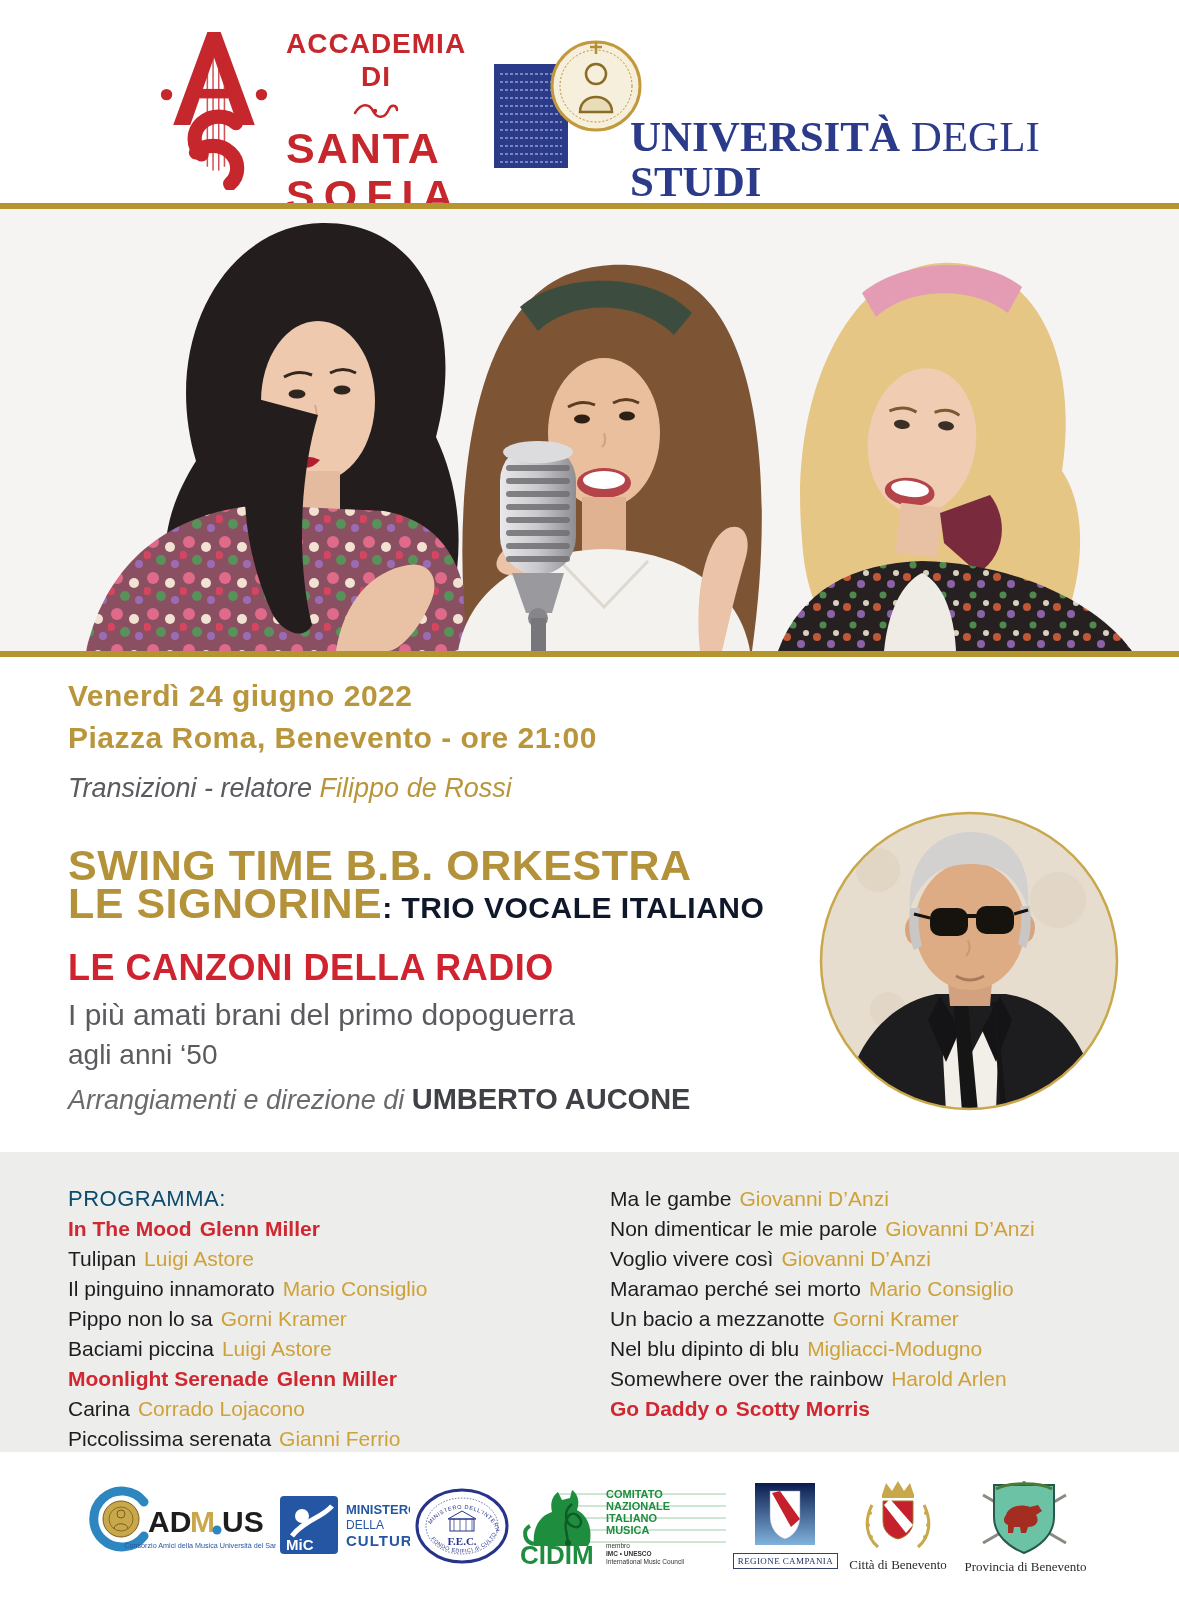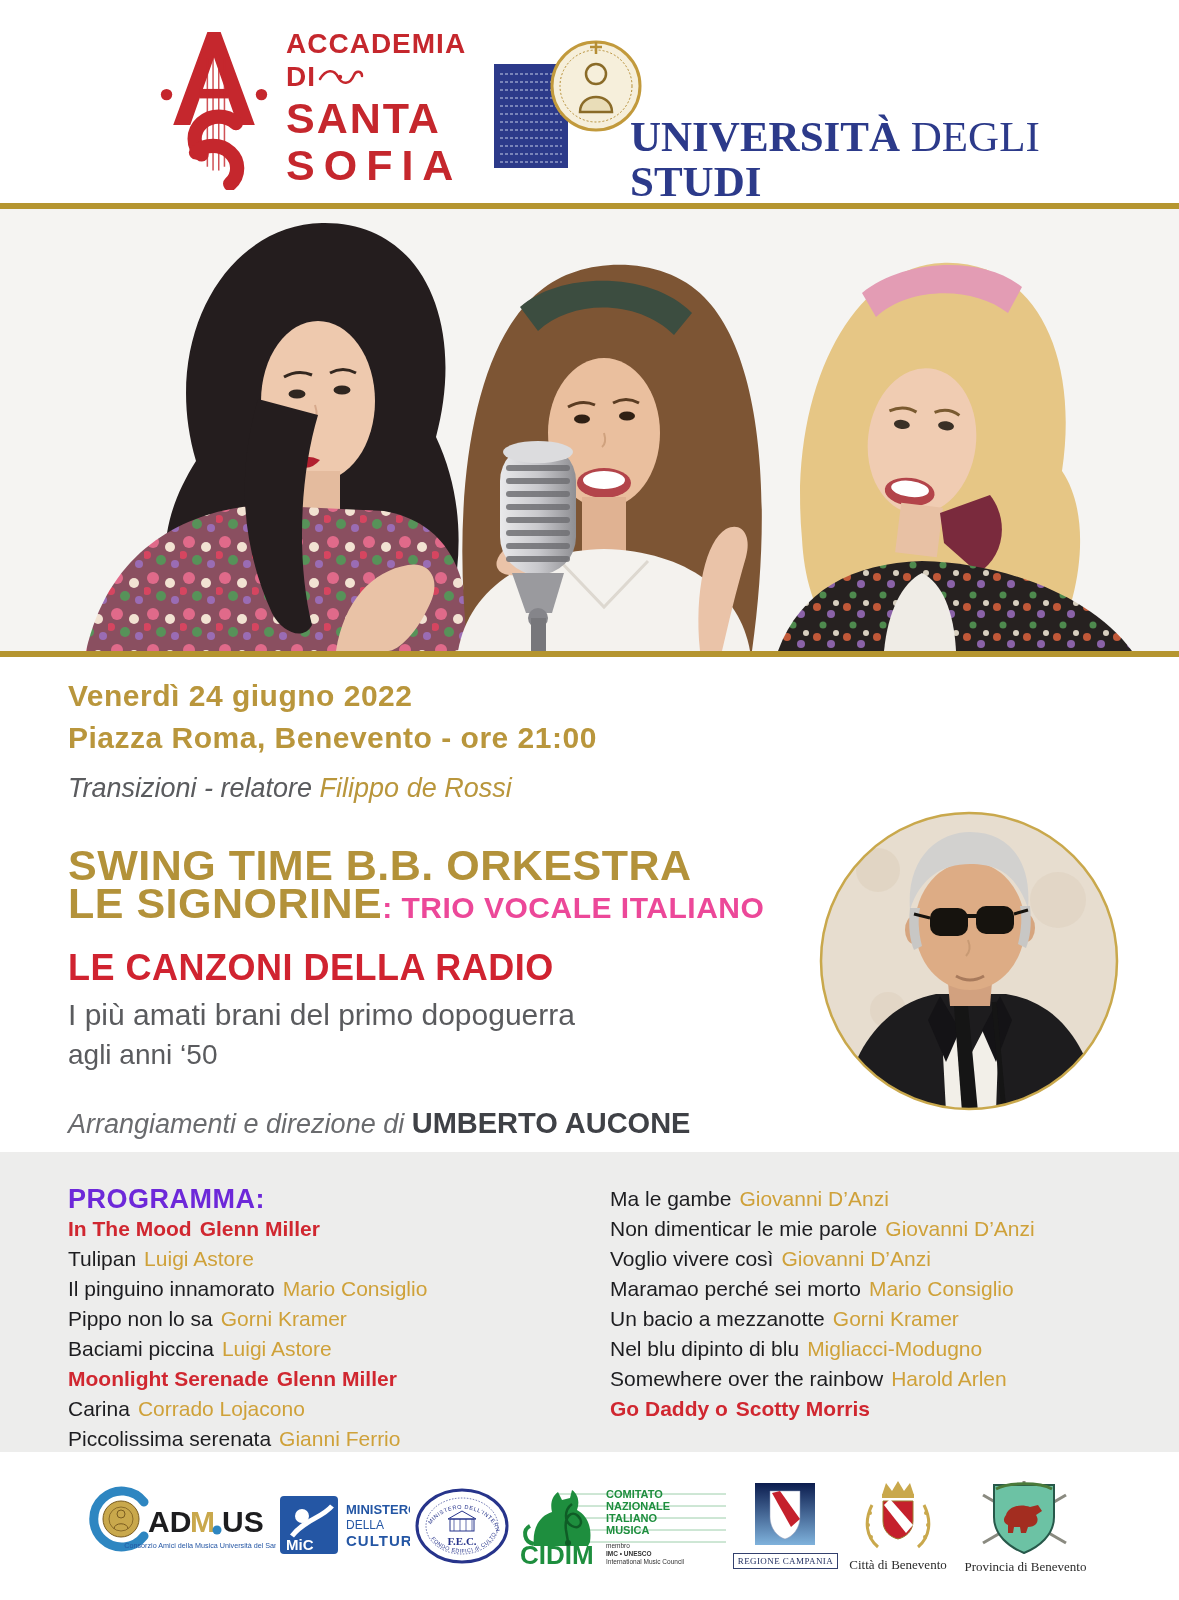--- a/index.html
+++ b/index.html
@@ -4,21 +4,21 @@
 <style>
   html,body{margin:0;padding:0;}
   body{width:1179px;height:1600px;position:relative;background:#fff;
        font-family:"Liberation Sans",sans-serif;overflow:hidden;color:#231f20;}
 
   
   .header{position:absolute;top:0;left:0;width:1179px;height:178px;background:#fff;}
   .academy{position:absolute;left:158px;top:22px;display:flex;gap:16px;}
   .academy-text{color:#c5272d;line-height:1;margin-top:8px;}
   .ac-l1{font-size:28px;font-weight:bold;letter-spacing:1px;}
-  .ac-l2{font-size:28px;font-weight:bold;letter-spacing:1px;margin-top:5px;display:flex;align-items:center;gap:2px;}
+  .ac-l2{font-size:28px;font-weight:bold;letter-spacing:1px;margin-top:5px;display:flex;align-items:center;gap:10px;flex-direction:column;}
   .ac-l3{font-size:43px;font-weight:bold;letter-spacing:2px;margin-top:6px;}
   .ac-l4{font-size:43px;font-weight:bold;letter-spacing:9px;margin-top:4px;}
   .uni{position:absolute;left:492px;top:30px;width:560px;height:150px;}
   .uni-svg{position:absolute;left:0;top:4px;}
   .uni-text{position:absolute;left:138px;top:44px;font-family:"Liberation Serif",serif;color:#2c3a8a;line-height:1.05;}
   .uni-l1{font-size:43px;margin-top:40px;}
   .uni-l2{font-size:33px;}
   .uni b{font-weight:bold;}
   .uni .lt{font-weight:normal;}
   .uni .city{font-size:22px;color:#737373;margin-left:10px;}
@@ -31,34 +31,34 @@
 
   
   .info{position:absolute;top:657px;left:0;width:1179px;height:365px;}
   .info > div{position:absolute;left:68px;white-space:nowrap;}
   .date1{top:22px;font-size:30px;font-weight:bold;color:#b9963c;letter-spacing:.5px;}
   .date2{top:64px;font-size:30px;font-weight:bold;color:#b9963c;letter-spacing:.5px;}
   .lecture{top:116px;font-size:27px;font-style:italic;color:#5a5b5e;}
   .lecture .speaker{color:#b9963c;}
   .act1{top:168px;font-size:43px;font-weight:800;color:#b3923a;letter-spacing:.5px;margin-top:16px;}
   .act2{top:222px;font-size:43px;font-weight:800;color:#b3923a;letter-spacing:.5px;}
-  .act2 .suffix{font-size:30px;font-weight:600;color:#ec4899;letter-spacing:.5px;}
+  .act2 .suffix{font-size:30px;font-weight:600;color:#0f172a;letter-spacing:.5px;}
   .show{top:290px;font-size:36px;font-weight:800;color:#d02330;letter-spacing:.5px;}
   .sub1{top:341px;font-size:30px;color:#5a5b5e;}
   .sub2{top:382px;font-size:28px;color:#5a5b5e;}
-  .dir{top:450px;font-size:27px;font-style:italic;color:#6a6b6e;}
+  .dir{top:426px;font-size:27px;font-style:italic;color:#6a6b6e;}
   .dir .director{font-style:normal;font-weight:bold;font-size:29px;color:#3f4146;}
   .portrait{position:absolute;left:818px;top:810px;width:302px;height:302px;}
 
   
   .program{position:absolute;top:1152px;left:0;width:1179px;height:300px;background:#ededec;
            box-sizing:border-box;padding:32px 0 0 68px;display:flex;}
   .col1{width:542px;}
   .col2{width:540px;}
-  .prog-head{font-size:27px;font-weight:700;letter-spacing:.5px;color:#6d28d9;line-height:30px;}
+  .prog-head{font-size:22px;font-weight:400;letter-spacing:.5px;color:#0c4a6e;line-height:30px;}
   .song{font-size:21px;line-height:30px;white-space:nowrap;}
   .song .t{color:#1d1d20;}
   .song .c{color:#cfa139;margin-left:8px;}
   .song.hl .t,.song.hl .c{color:#d02730;font-weight:bold;}
 
   
   .footer{position:absolute;top:1452px;left:0;width:1179px;height:148px;background:#fff;
           display:flex;align-items:center;justify-content:space-between;
           box-sizing:border-box;padding:0 86px;}
   .flogo{display:flex;flex-direction:column;align-items:center;gap:4px;}

